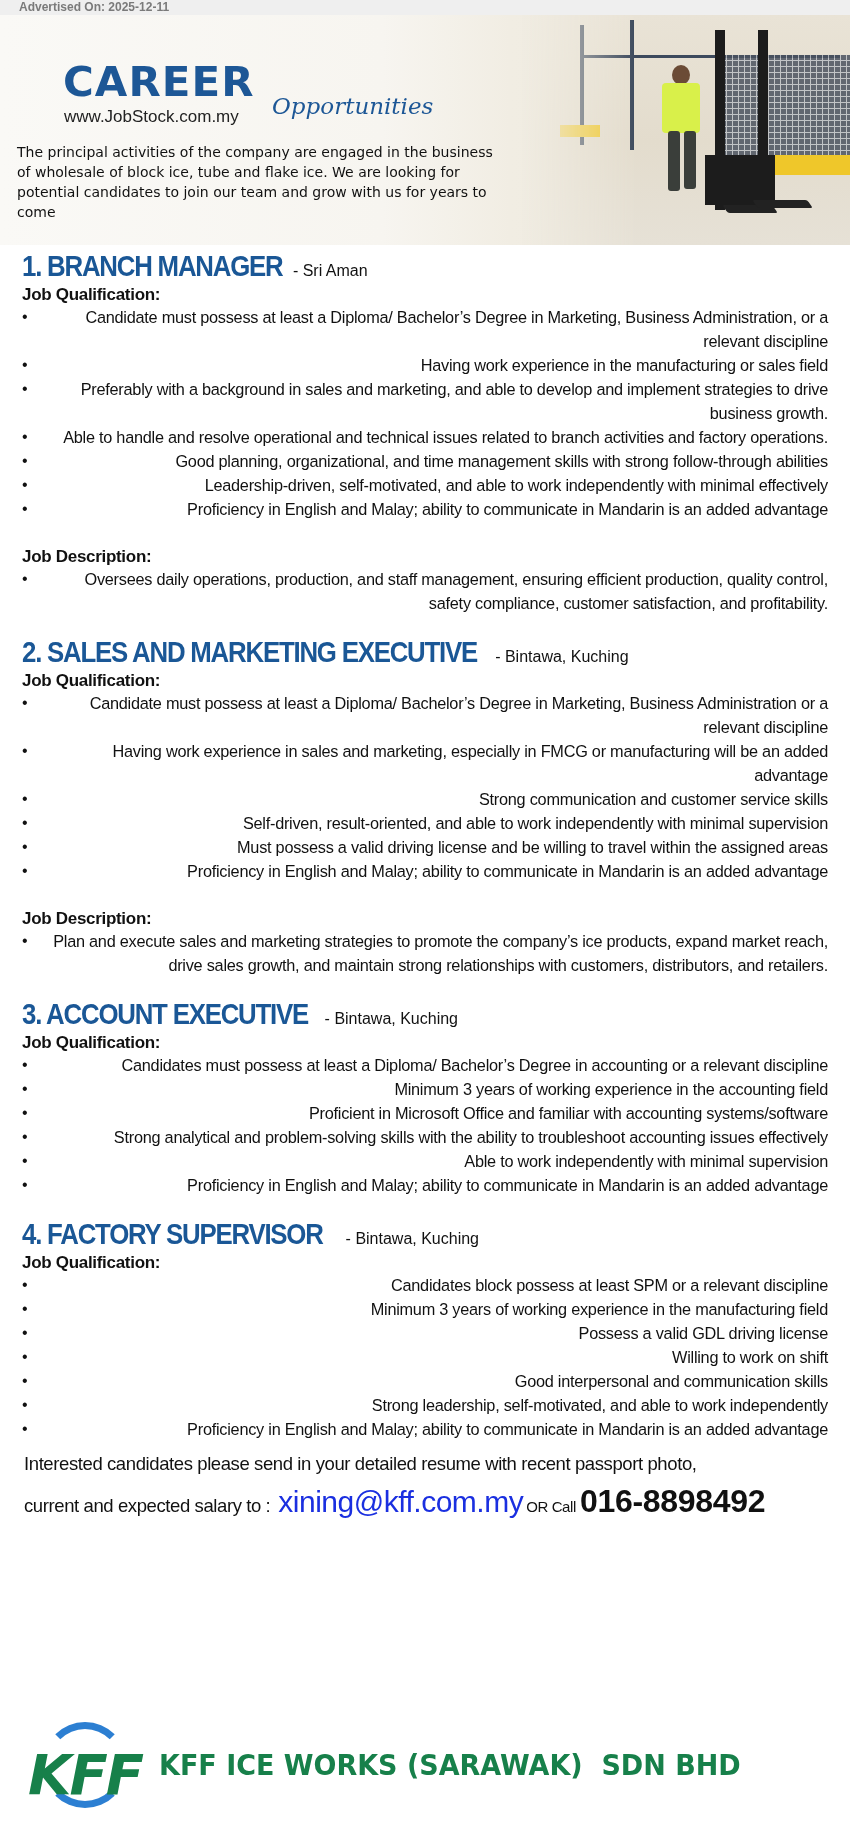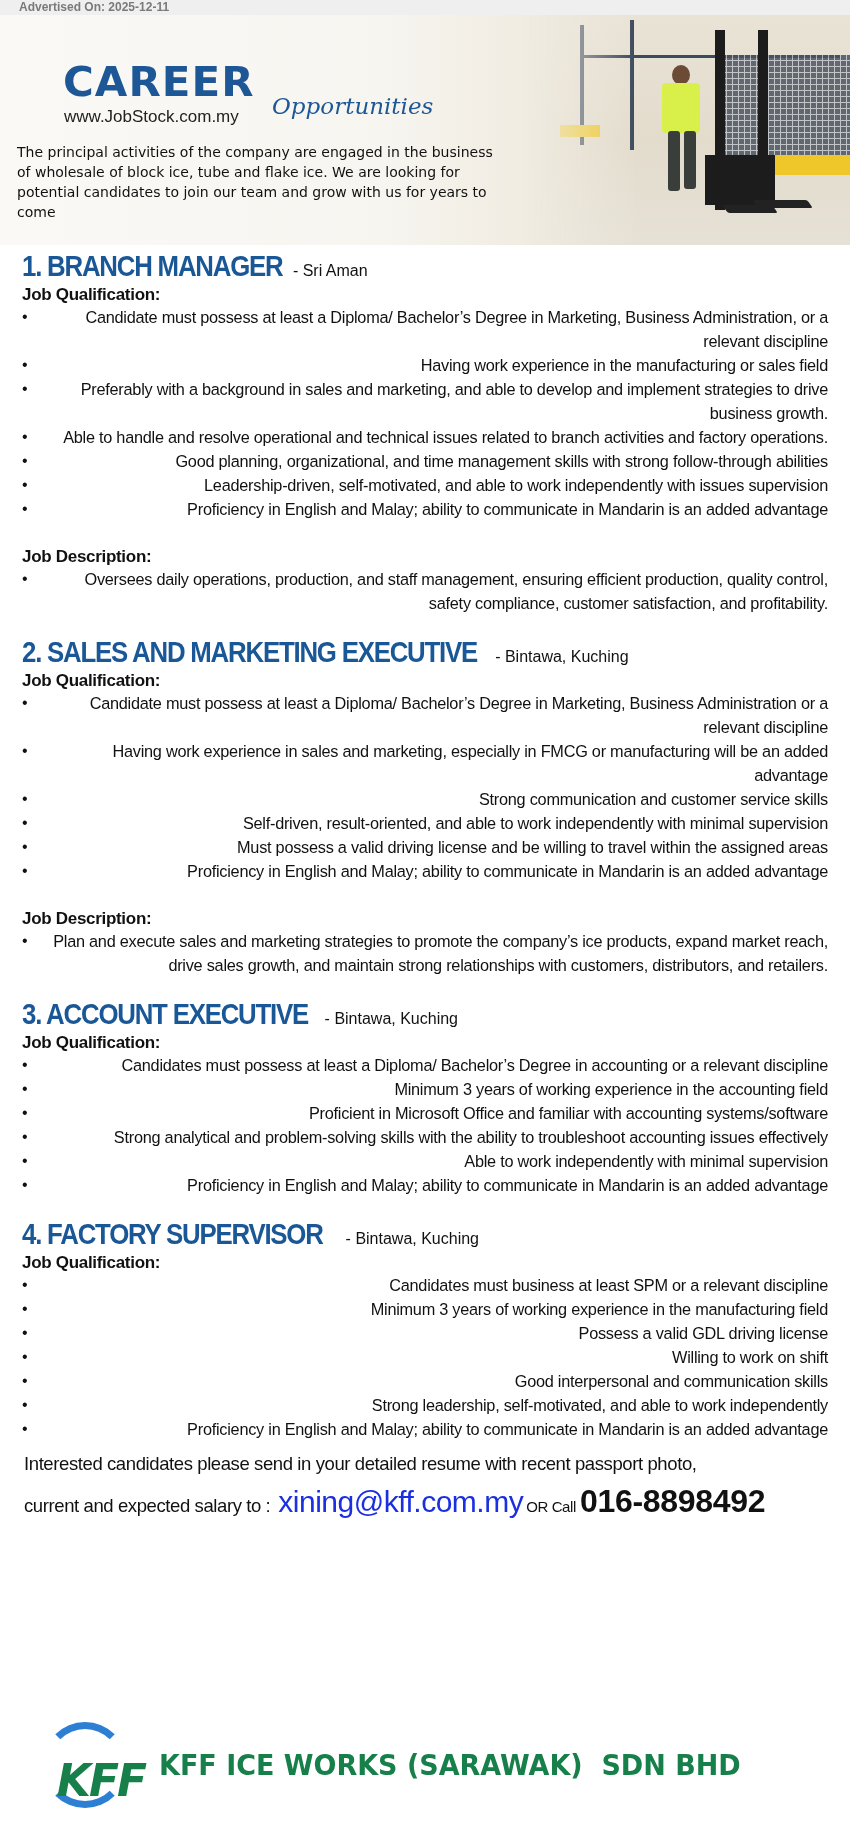--- a/index.html
+++ b/index.html
@@ -124,23 +124,23 @@
     position: absolute; left: 18px; top: 2px; width: 84px; height: 84px;
     border-radius: 50%; border: 7px solid transparent; border-top-color: #2c7fd2;
     box-sizing: border-box;
   }
   .kff-arc-bot {
     position: absolute; left: 18px; top: 4px; width: 84px; height: 84px;
     border-radius: 50%; border: 7px solid transparent; border-bottom-color: #2c7fd2;
     box-sizing: border-box;
   }
   .kff-text {
-    position: absolute; left: 0; top: 22px; width: 120px; text-align: right;
+    position: absolute; left: 0; top: 22px; width: 120px; text-align: center;
     font-family: "DejaVu Sans", sans-serif; font-weight: 900; font-style: italic;
-    font-size: 44px; color: #17804a; letter-spacing: -2px; margin-top: 13px;
+    font-size: 56px; color: #17804a; letter-spacing: -2px;
   }
   .company {
     font-family: "DejaVu Sans", sans-serif; font-weight: bold;
     font-size: 29px; color: #17804a; letter-spacing: 0px;
     transform: scaleX(0.93); transform-origin: left;
     white-space: pre;
   }
 </style>
 </head>
 <body>
@@ -180,21 +180,21 @@
       <span class="job-name">1. BRANCH MANAGER</span>
       <span class="job-loc" style="margin-left:-38px;">- Sri Aman</span>
     </div>
     <div class="section-label">Job Qualification:</div>
     <ul class="bullets">
       <li>Candidate must possess at least a Diploma/ Bachelor’s Degree in Marketing, Business Administration, or a relevant discipline</li>
       <li>Having work experience in the manufacturing or sales field</li>
       <li>Preferably with a background in sales and marketing, and able to develop and implement strategies to drive business growth.</li>
       <li>Able to handle and resolve operational and technical issues related to branch activities and factory operations.</li>
       <li>Good planning, organizational, and time management skills with strong follow-through abilities</li>
-      <li>Leadership-driven, self-motivated, and able to work independently with issues supervision</li>
+      <li>Leadership-driven, self-motivated, and able to work independently with minimal effectively</li>
       <li>Proficiency in English and Malay; ability to communicate in Mandarin is an added advantage</li>
     </ul>
     <div class="gap"></div>
     <div class="section-label">Job Description:</div>
     <ul class="bullets">
       <li>Oversees daily operations, production, and staff management, ensuring efficient production, quality control, safety compliance, customer satisfaction, and profitability.</li>
     </ul>
   </div>
 
   <div class="job" style="margin-top:20px;">
@@ -234,21 +234,21 @@
     </ul>
   </div>
 
   <div class="job" style="margin-top:20px;">
     <div class="job-title">
       <span class="job-name">4. FACTORY SUPERVISOR</span>
       <span class="job-loc" style="margin-left:-32px;">- Bintawa, Kuching</span>
     </div>
     <div class="section-label">Job Qualification:</div>
     <ul class="bullets">
-      <li>Candidates must business at least SPM or a relevant discipline</li>
+      <li>Candidates block possess at least SPM or a relevant discipline</li>
       <li>Minimum 3 years of working experience in the manufacturing field</li>
       <li>Possess a valid GDL driving license</li>
       <li>Willing to work on shift</li>
       <li>Good interpersonal and communication skills</li>
       <li>Strong leadership, self-motivated, and able to work independently</li>
       <li>Proficiency in English and Malay; ability to communicate in Mandarin is an added advantage</li>
     </ul>
   </div>
 </div>
 

